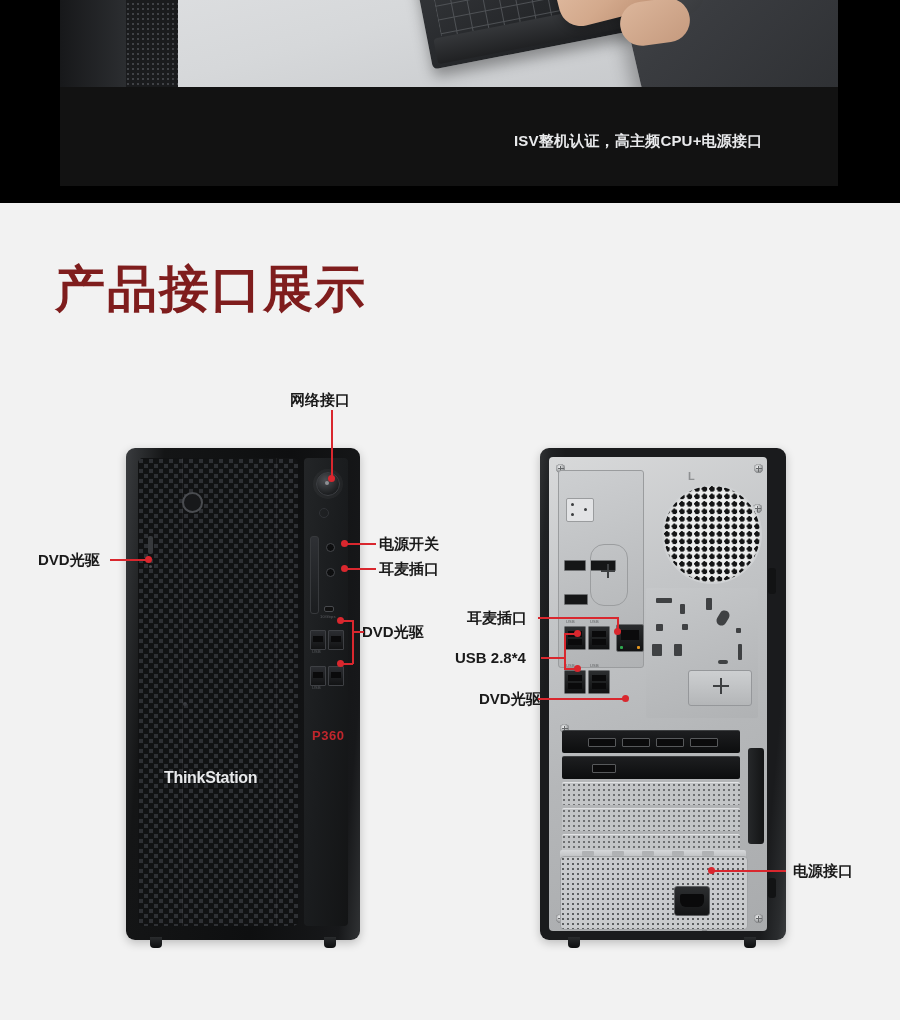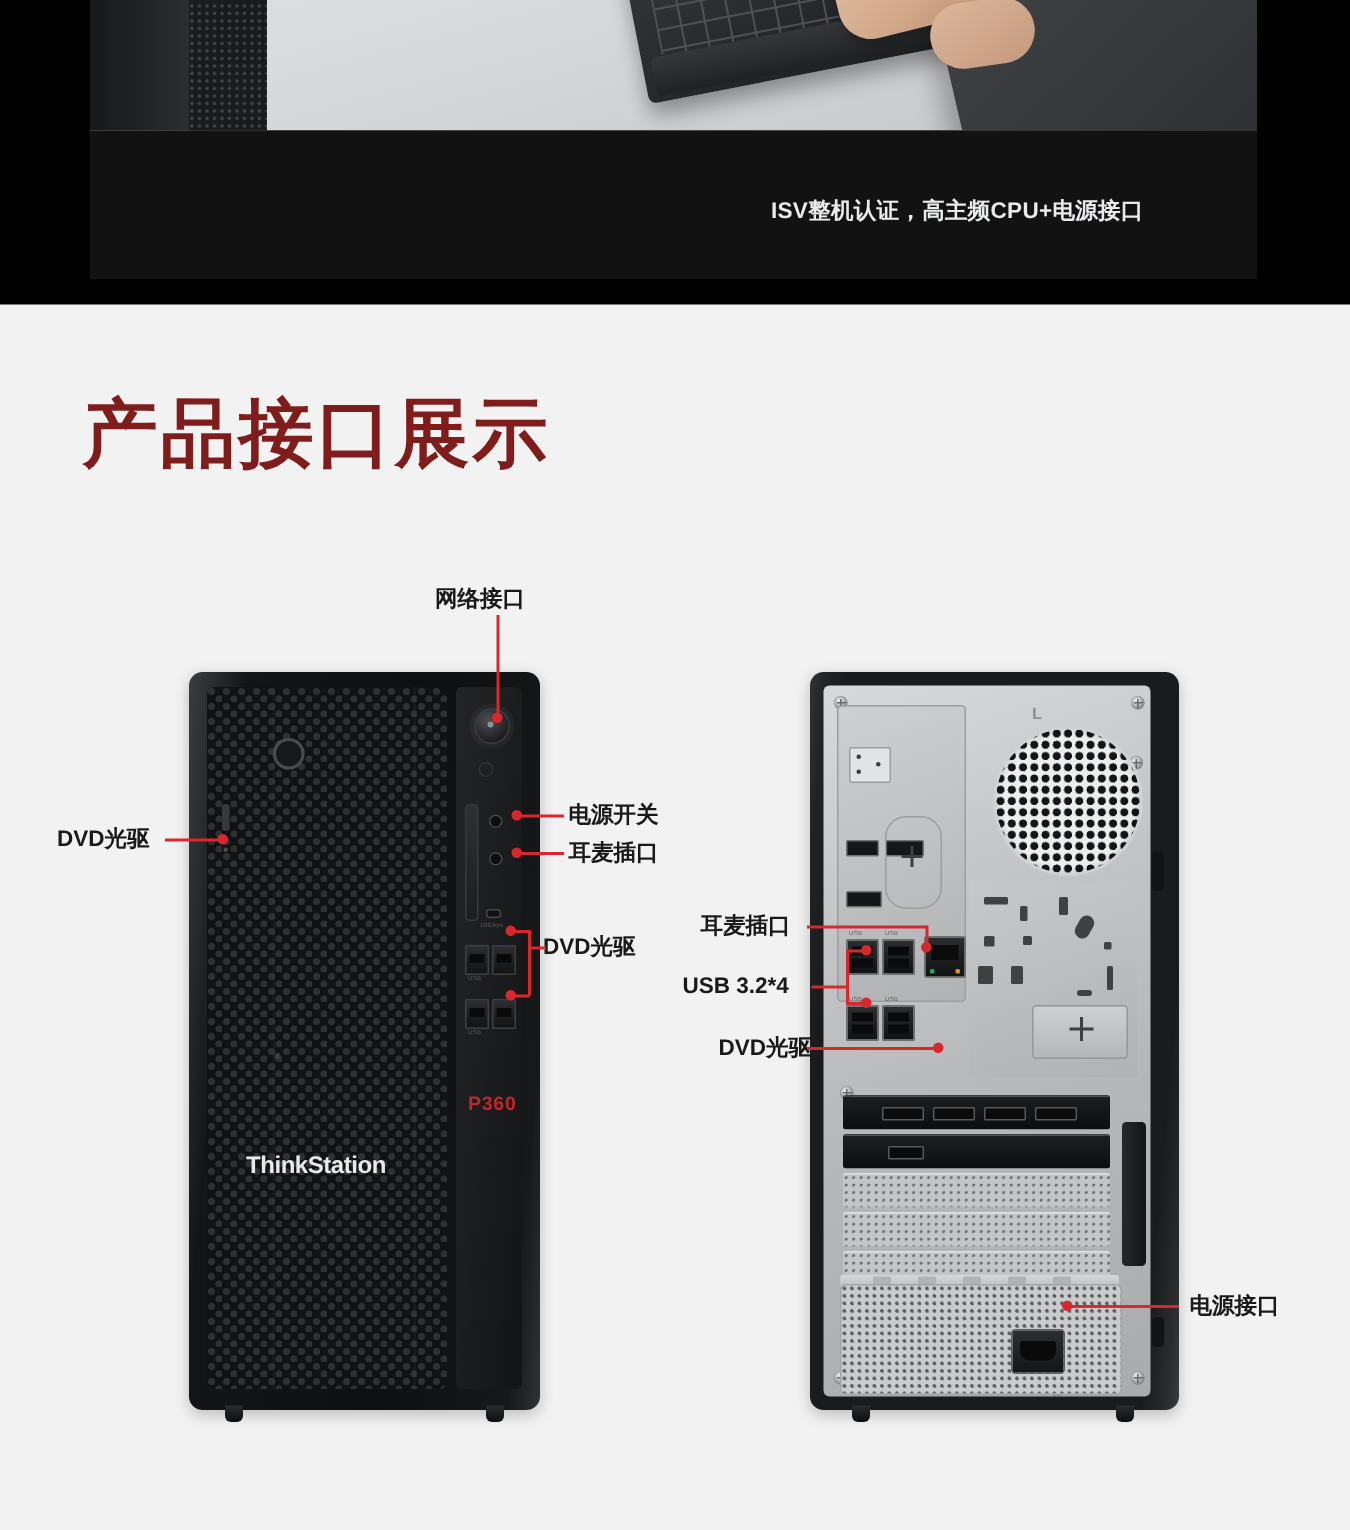--- a/index.html
+++ b/index.html
@@ -377,21 +377,21 @@
 <div class="lead h" style="left:341px;top:663px;width:12px;"></div>
 <div class="lead h" style="left:352px;top:631px;width:12px;"></div>
 <div class="dot" style="left:337px;top:617px;"></div>
 <div class="dot" style="left:337px;top:660px;"></div>
 
 <div class="callout" style="left:467px;top:610px;">耳麦插口</div>
 <div class="lead h" style="left:538px;top:617px;width:80px;"></div>
 <div class="lead v" style="left:617px;top:617px;height:14px;"></div>
 <div class="dot" style="left:614px;top:628px;"></div>
 
-<div class="callout" style="left:455px;top:650px;">USB 3.2*4</div>
+<div class="callout" style="left:455px;top:650px;">USB 2.8*4</div>
 <div class="lead h" style="left:541px;top:657px;width:24px;"></div>
 <div class="lead v" style="left:564px;top:633px;height:36px;"></div>
 <div class="lead h" style="left:564px;top:633px;width:14px;"></div>
 <div class="lead h" style="left:564px;top:668px;width:14px;"></div>
 <div class="dot" style="left:574px;top:630px;"></div>
 <div class="dot" style="left:574px;top:665px;"></div>
 
 <div class="callout" style="left:479px;top:691px;">DVD光驱</div>
 <div class="lead h" style="left:538px;top:698px;width:88px;"></div>
 <div class="dot" style="left:622px;top:695px;"></div>

